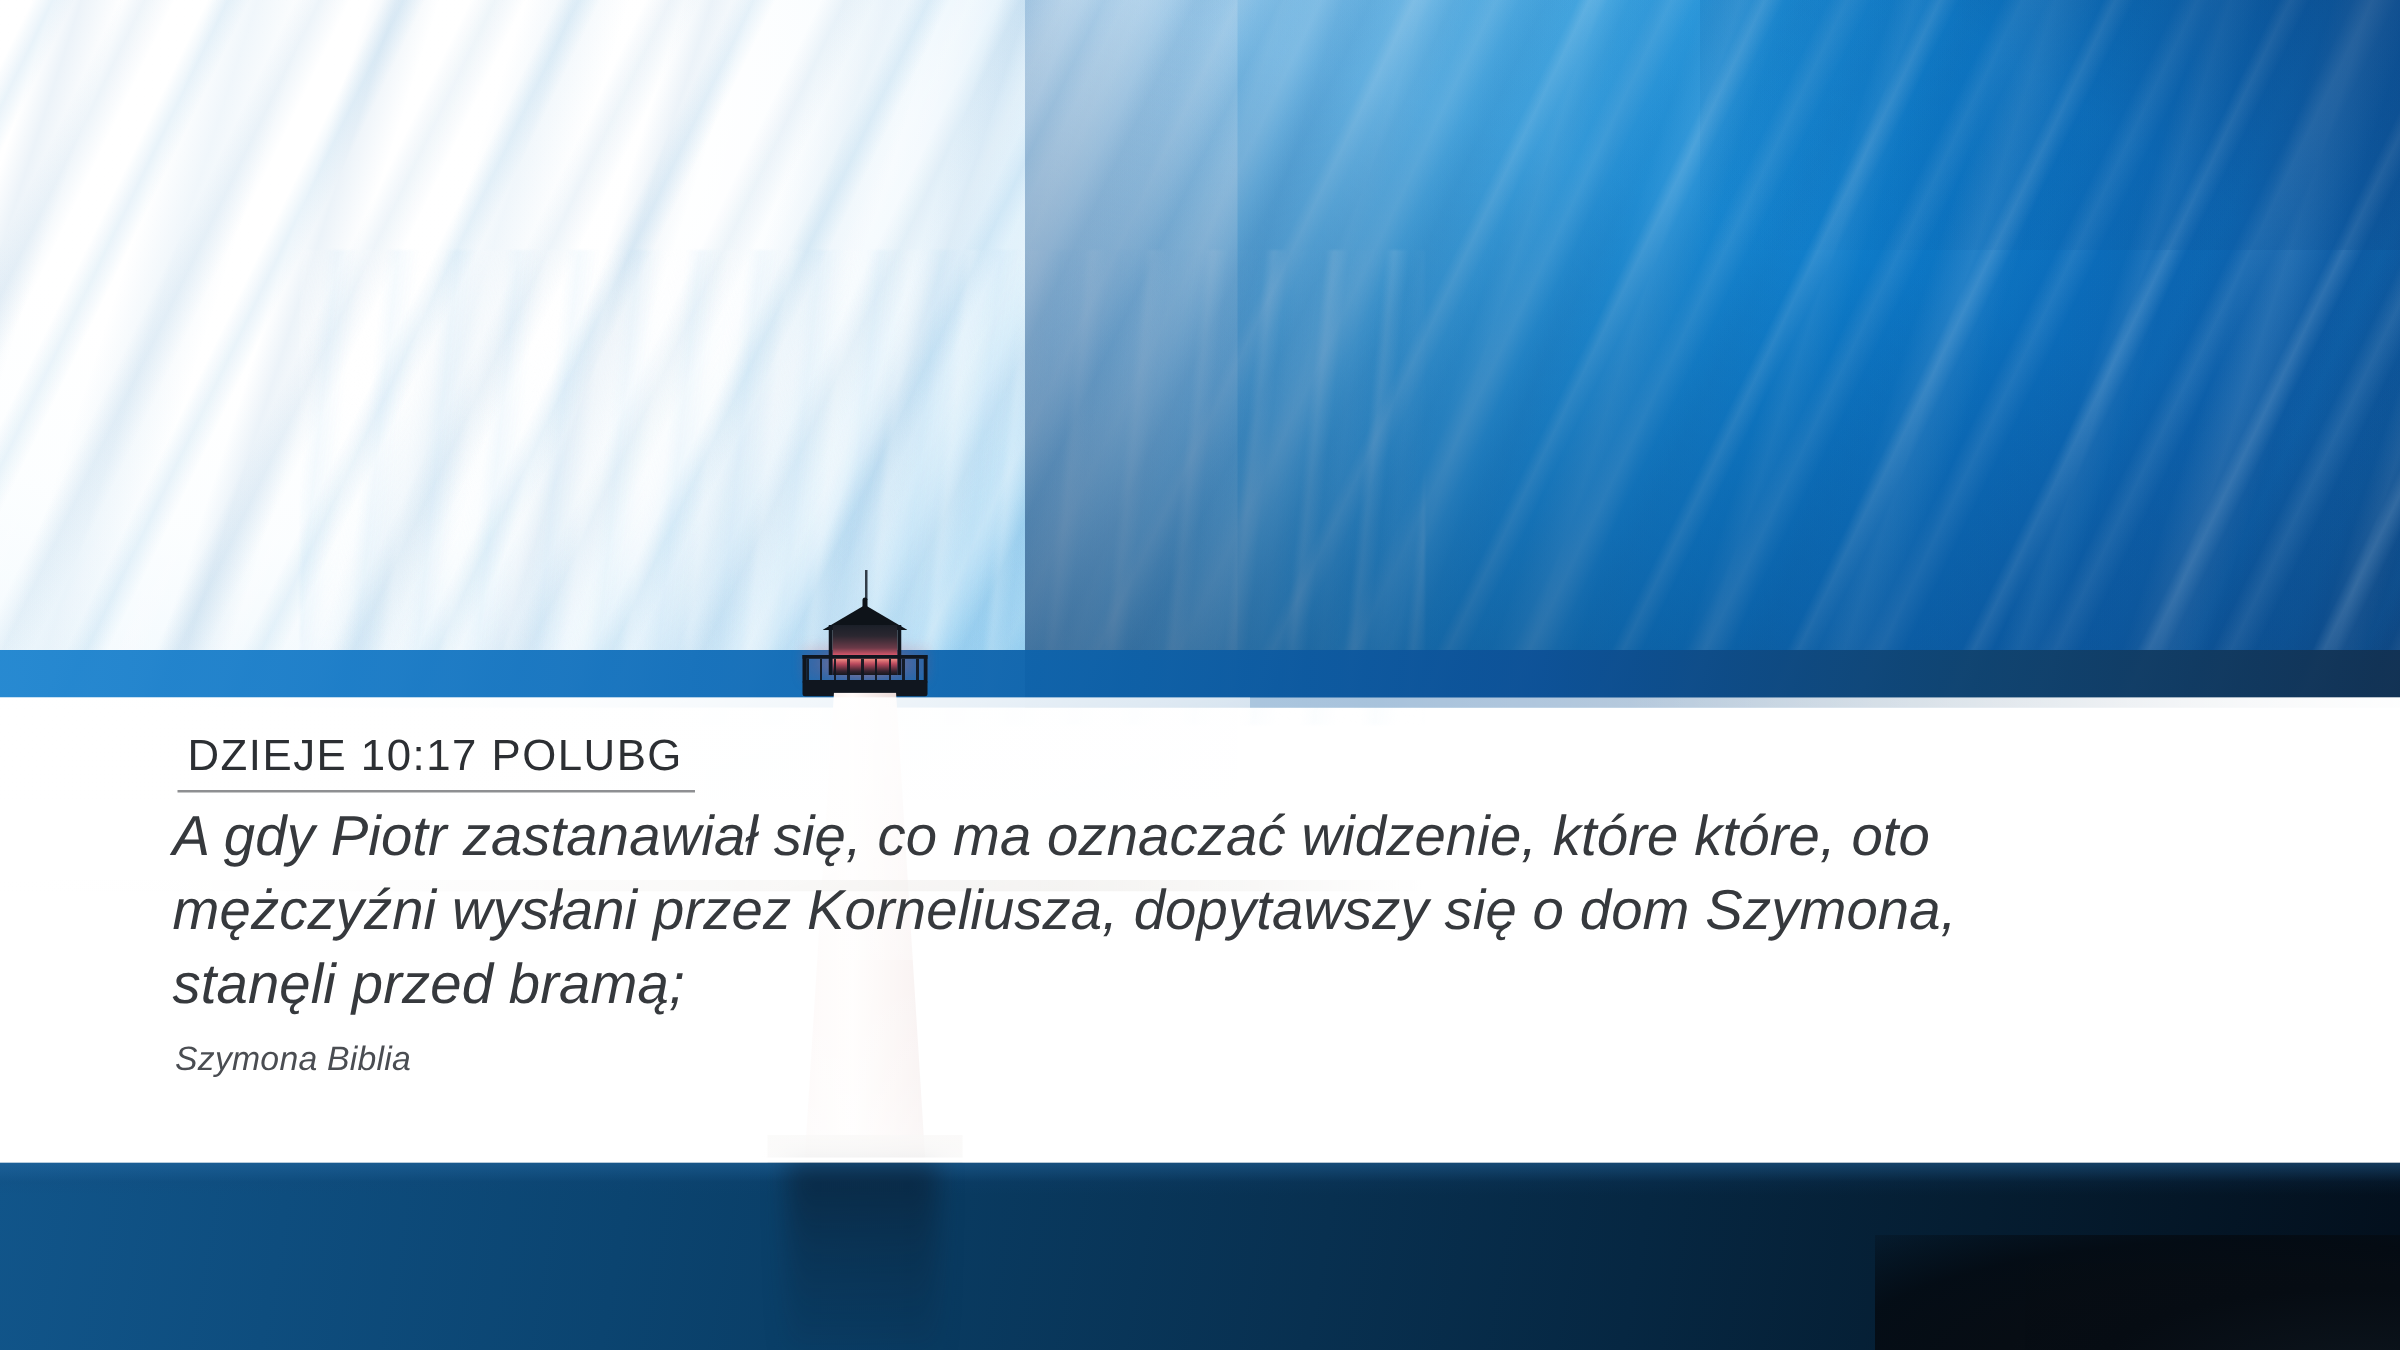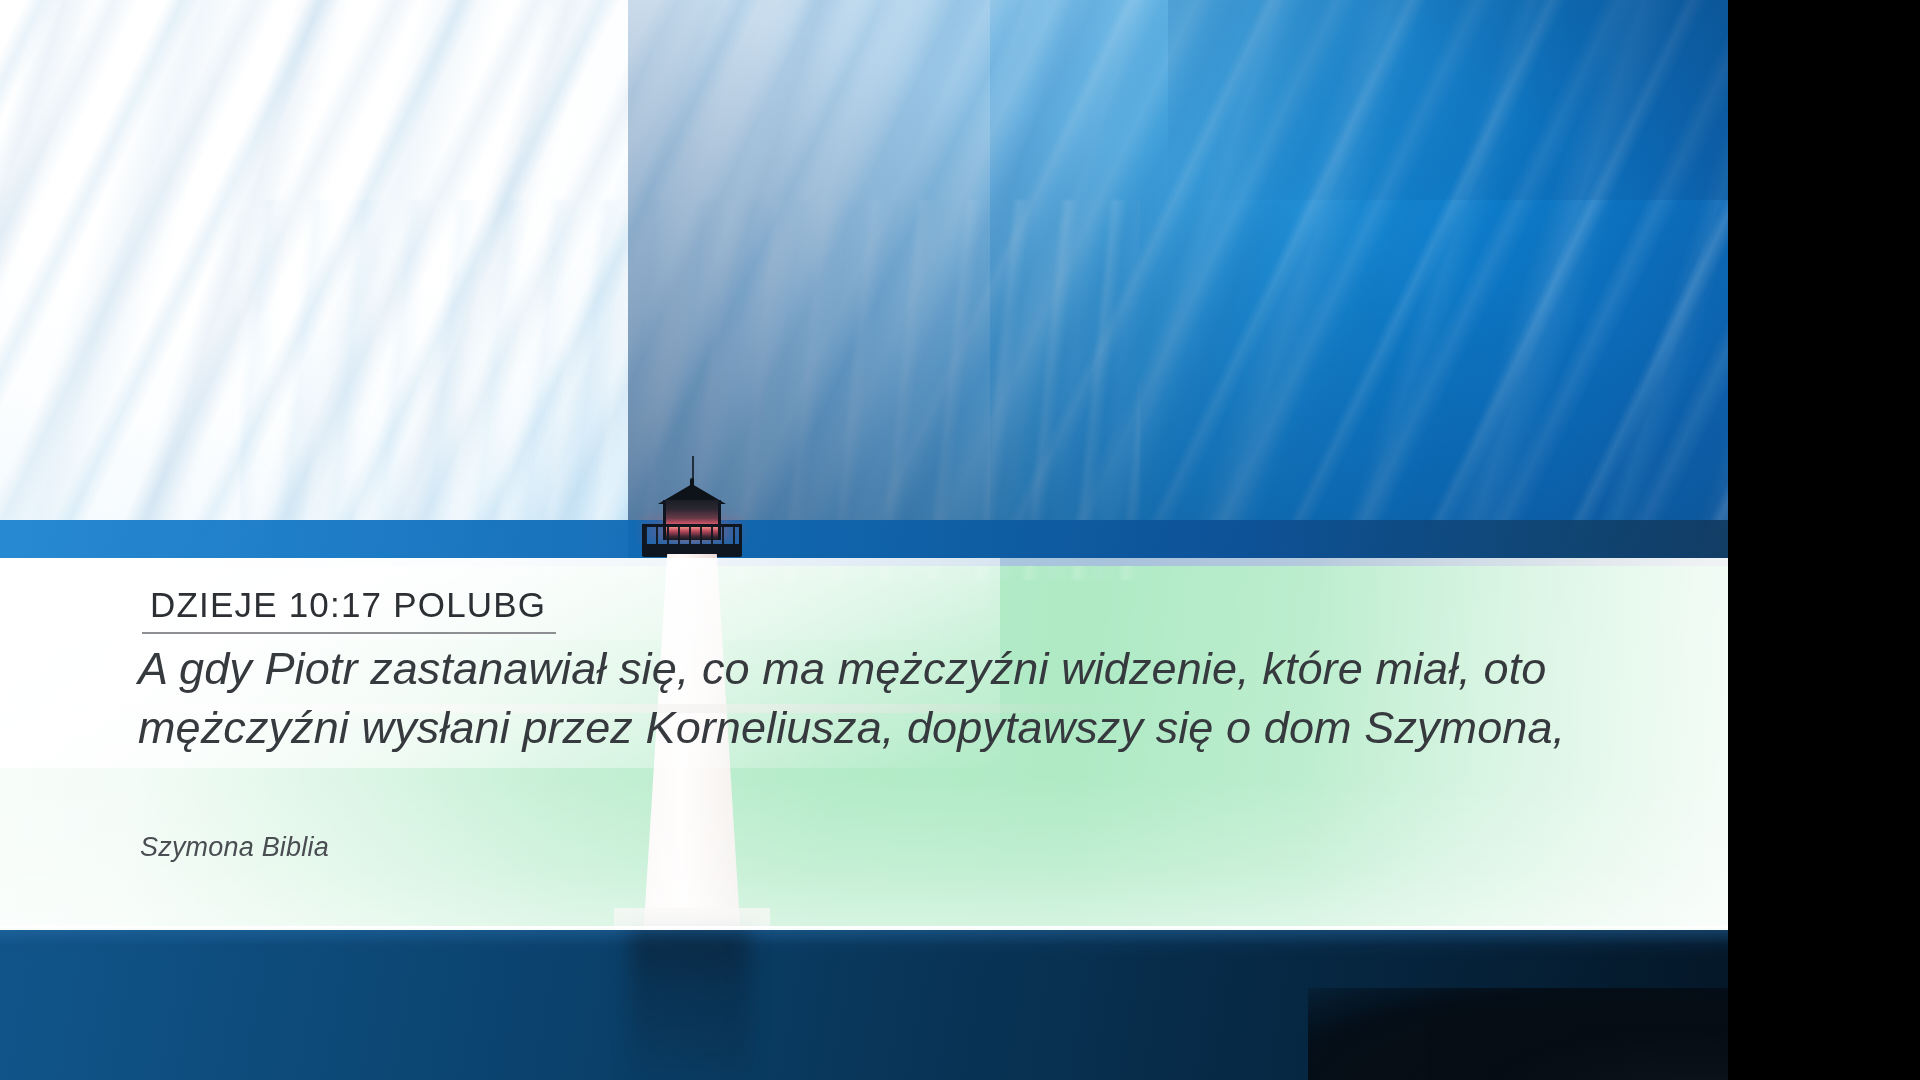--- a/index.html
+++ b/index.html
@@ -7,24 +7,24 @@
     margin: 0;
     padding: 0;
     background: #000;
   }
   body {
     font-family: "Liberation Sans", sans-serif;
   }
 
   #stage {
     position: relative;
-    width: 1728px;
+    width: 1920px;
     height: 1080px;
     overflow: hidden;
-    background: #22c55e;
+    background: #ffffff;
   }
 
   
   .photo {
     position: absolute;
     inset: 0;
     overflow: hidden;
   }
 
   
@@ -480,21 +480,22 @@
   </div>
   <div class="band-hairline-bottom"></div>
 
   <div class="content">
 
     <div class="ref-wrap">
       <span class="ref">DZIEJE 10:17 POLUBG</span>
     </div>
 
     <div class="verse">
-      <div>A gdy Piotr zastanawiał się, co ma mężczyźni widzenie, które miał, oto</div>
+      <div>A gdy Piotr zastanawiał się, co ma oznaczać widzenie, które które, oto</div>
       <div>mężczyźni wysłani przez Korneliusza, dopytawszy się o dom Szymona,</div>
+      <div>stanęli przed bramą;</div>
     </div>
 
     <div class="attrib">Szymona Biblia</div>
 
   </div>
 
 </div>
 
 </body></html>

